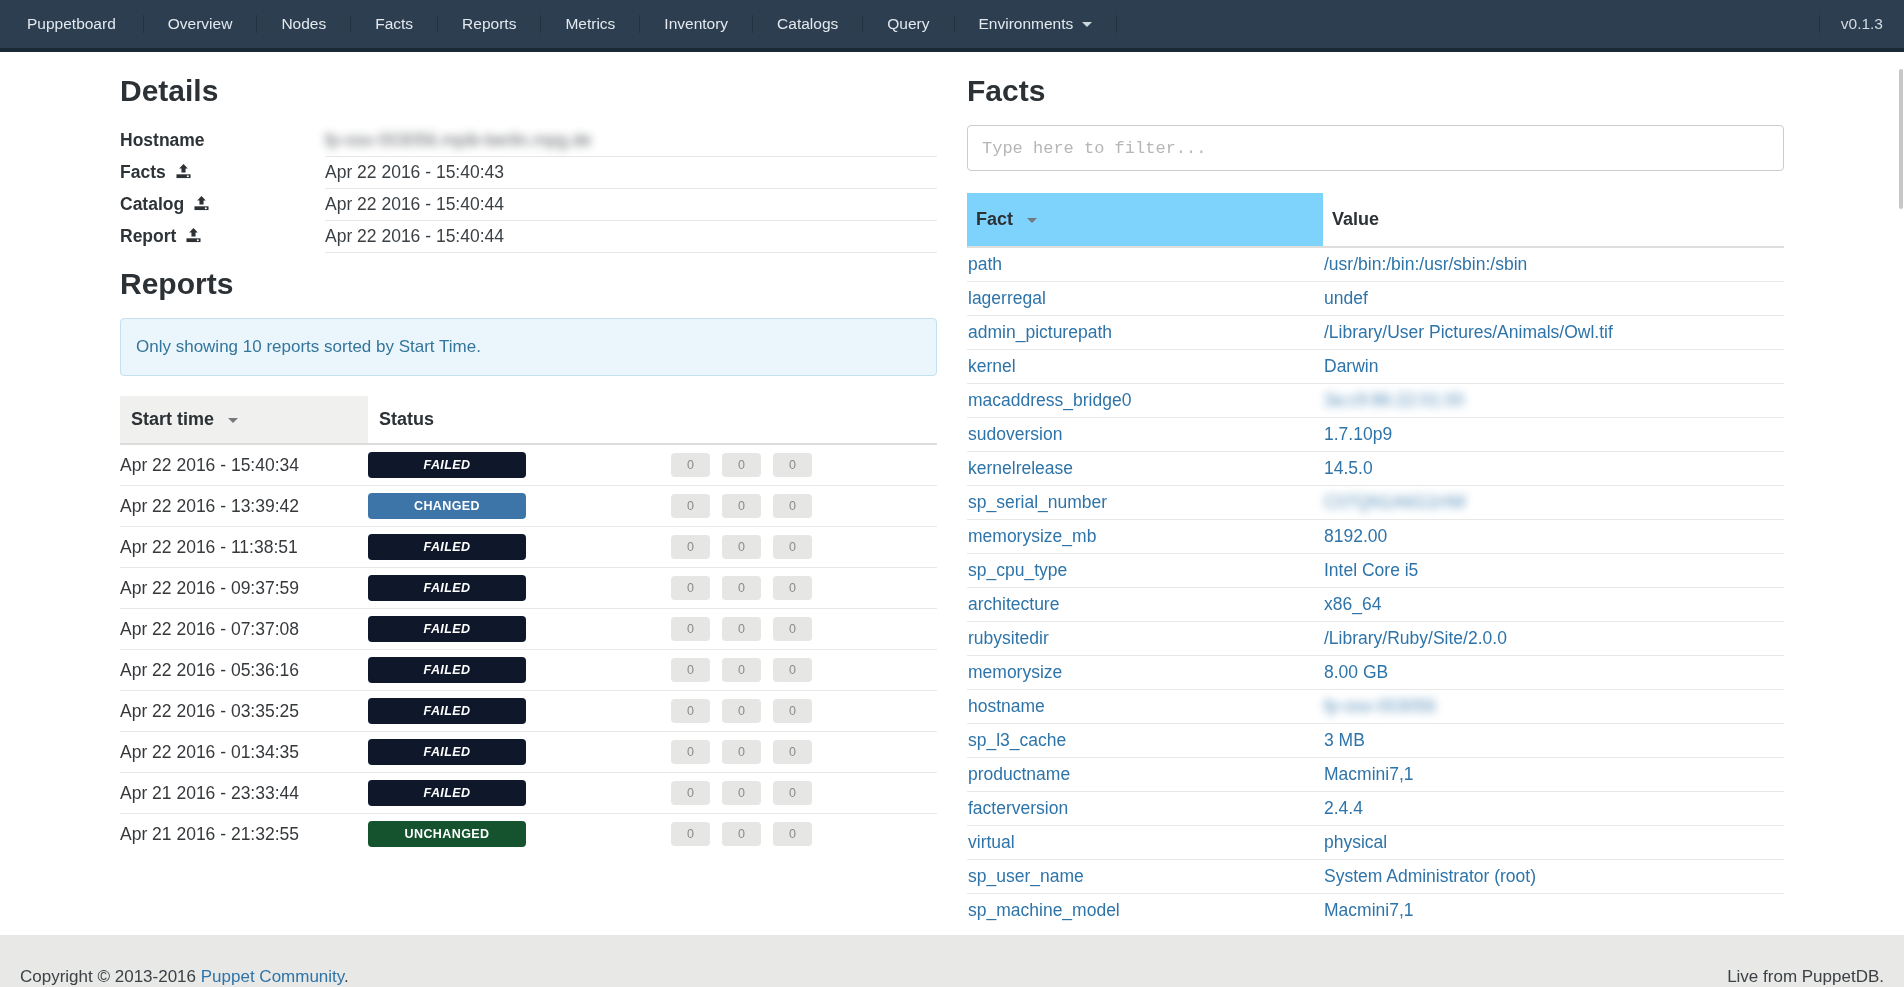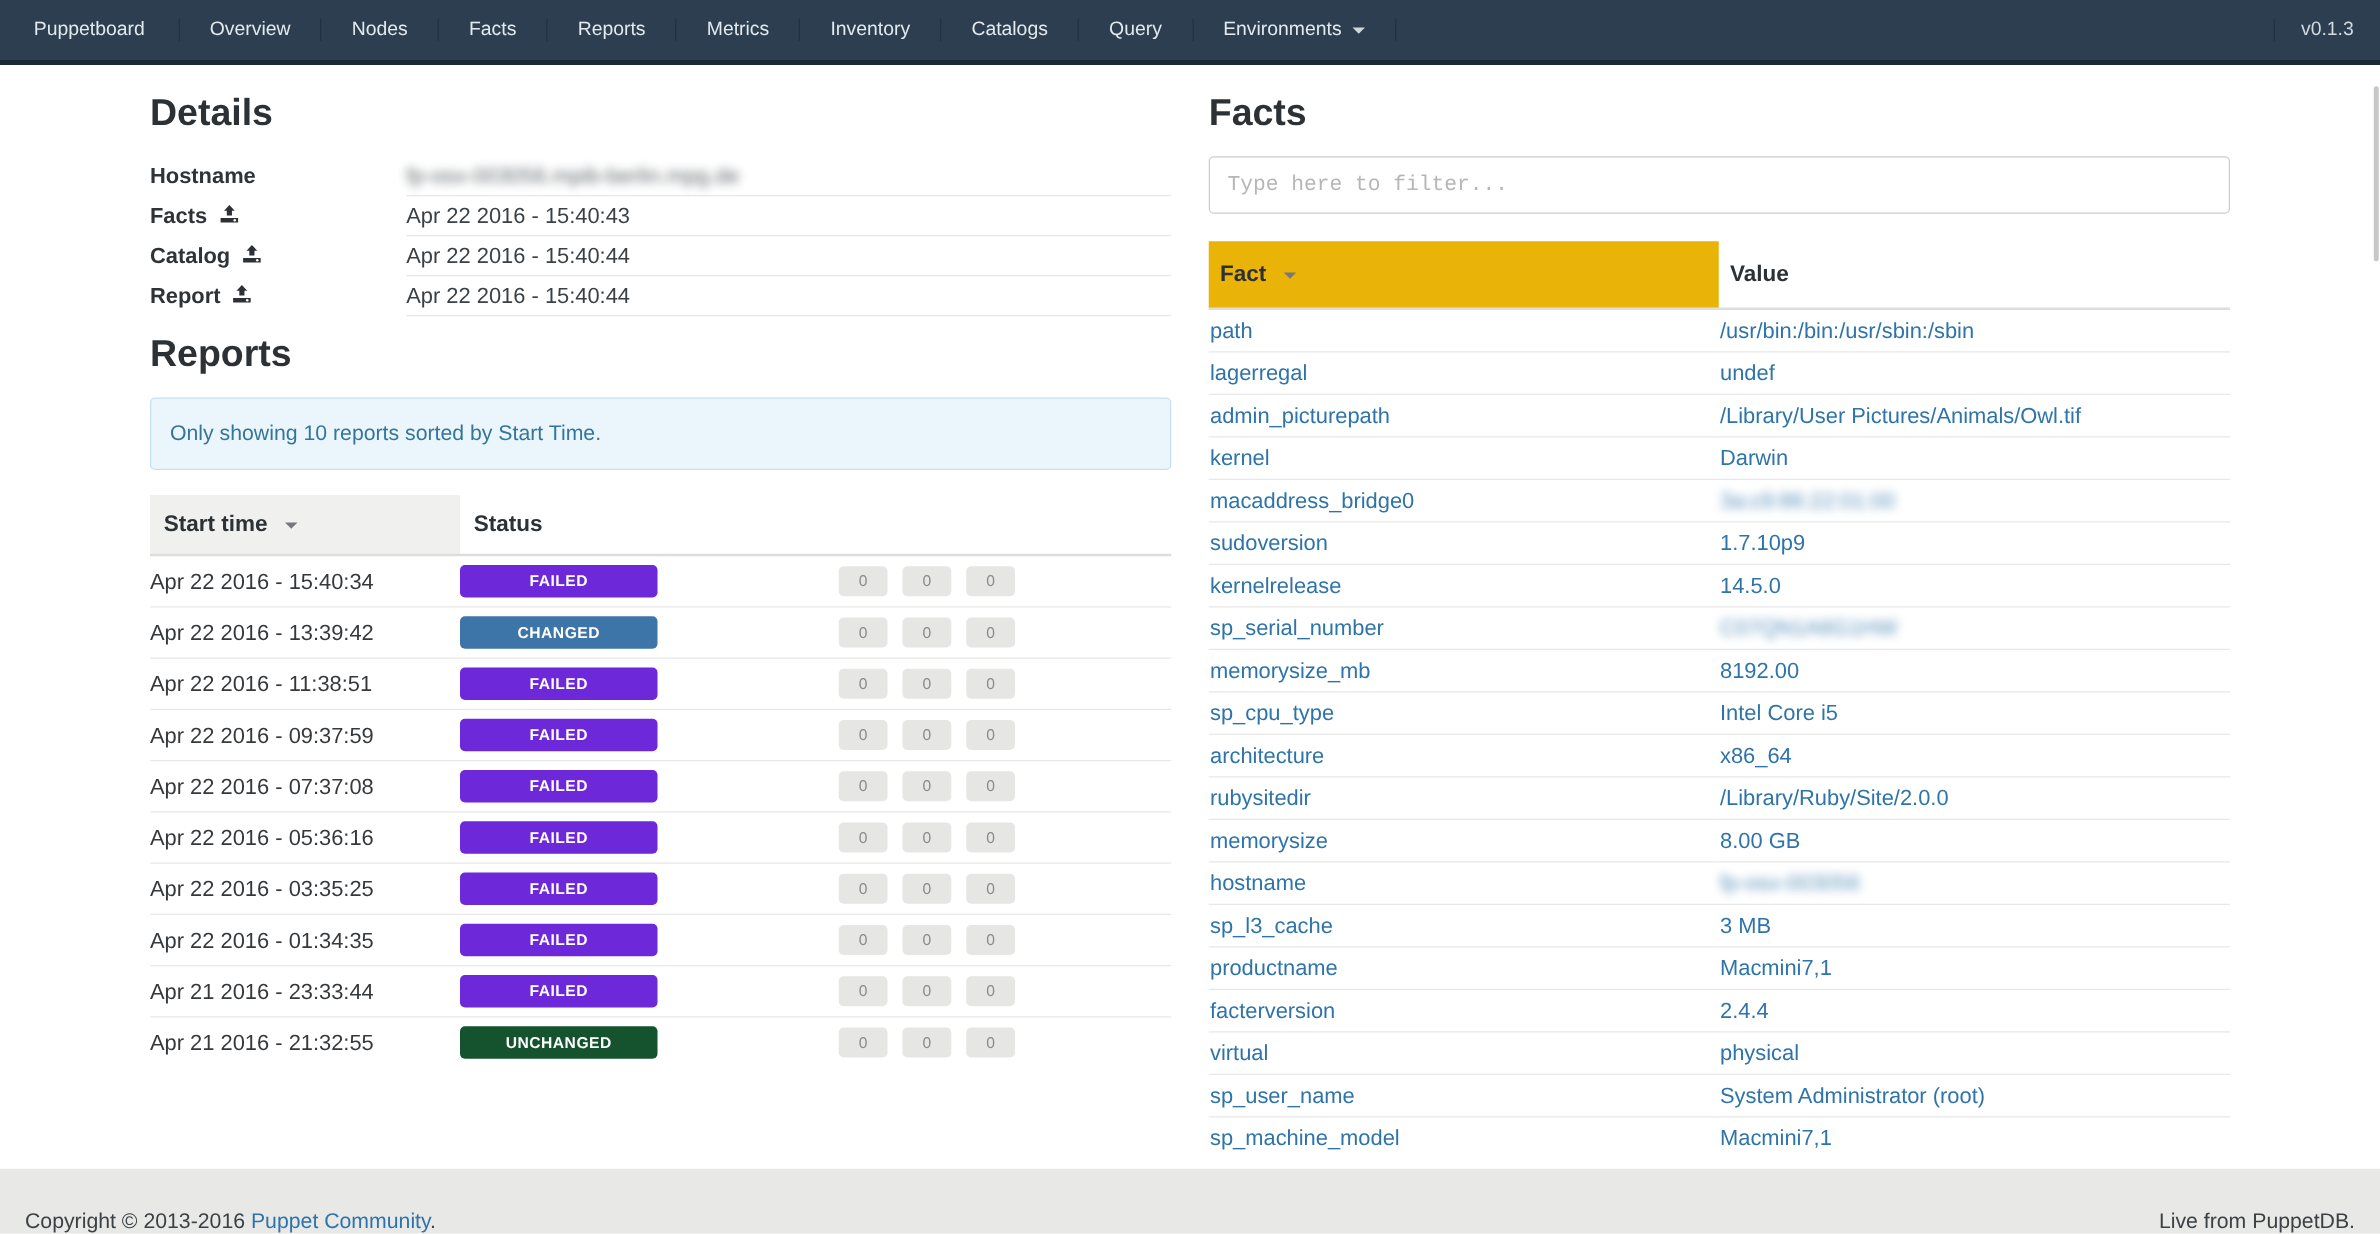--- a/index.html
+++ b/index.html
@@ -63,38 +63,38 @@
   .sort-caret {
     display:inline-block; width:0; height:0; margin-left:9px; vertical-align:2px;
     border-left:5px solid transparent; border-right:5px solid transparent;
     border-top:5px solid #76797c;
   }
   .status-cell { display:flex; align-items:center; }
   .status-badge {
     width:158px; padding:6px 0; border-radius:4px; text-align:center;
     color:#fff; font-size:12.5px; font-weight:bold; letter-spacing:.4px;
   }
-  .status-badge.s-failed    { background:#6d28d9; }
+  .status-badge.s-failed    { background:#0f172a;font-style:italic; }
   .status-badge.s-changed   { background:#3e75a8; }
   .status-badge.s-unchanged { background:#14532d; }
   .count-badge {
     width:39px; padding:5px 0; margin-left:12px; border-radius:4px; text-align:center;
     background:#e6e6e4; color:#8b8b89; font-size:12.5px;
   }
   .count-badge.first { margin-left:145px; }
 
   
   .filter-input {
     width:100%; height:46px; border:1px solid #cccccc; border-radius:4px;
     padding:0 14px; font-size:17px; color:#555; font-family:Liberation Mono, monospace;
     outline:none; margin-bottom:2px;
   }
   .filter-input::placeholder { color:#b6b6b6; }
   .facts-table th { padding:16px 8px 16px 9px; }
-  .facts-table th.col-fact { width:408px; background:#eab308; }
+  .facts-table th.col-fact { width:356px; background:#7dd3fc; }
   .facts-table td { padding:6px 8px 6px 1px; border-top:1px solid #e8e8e6; font-size:17.5px; }
   .facts-table tbody tr:first-child td { border-top:none; }
   a.blue-link { color:#2e74a9; text-decoration:none; cursor:pointer; }
 
   
   .footer {
     flex:0 0 auto; height:52px; background:#e8e8e6;
     display:flex; align-items:flex-end; justify-content:space-between;
     padding:0 20px; font-size:17px; color:#3c4146;
   }

